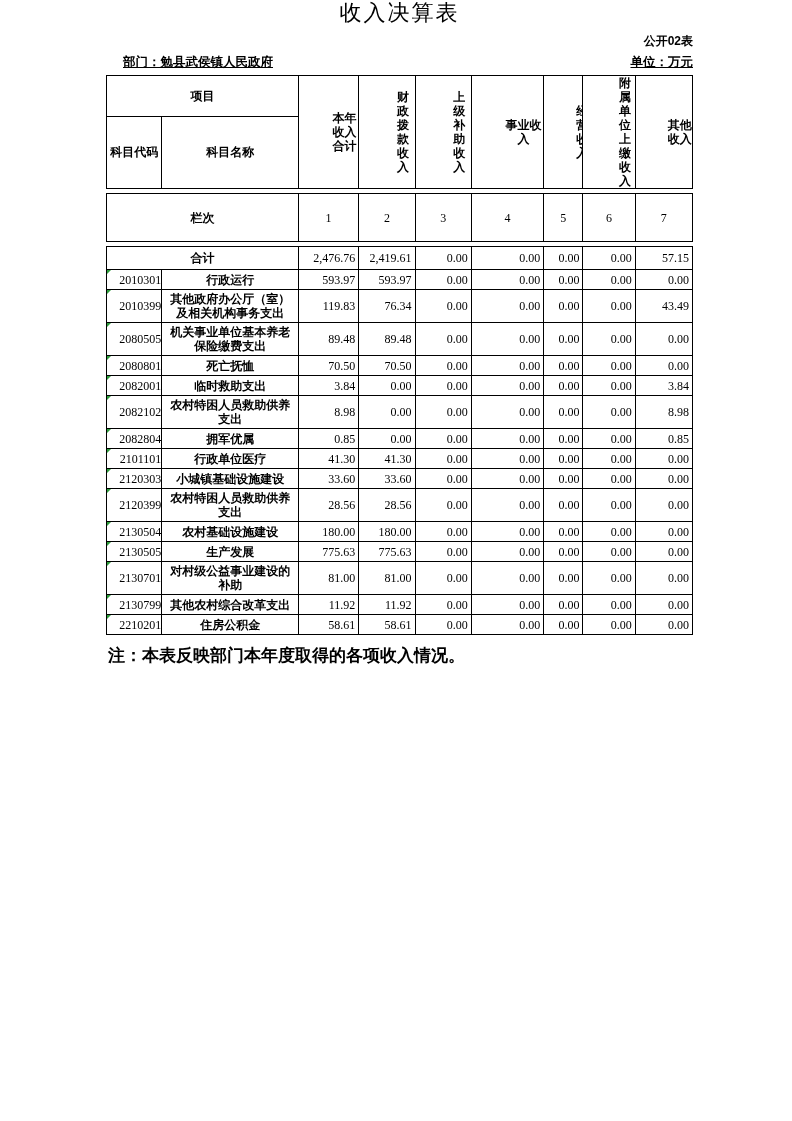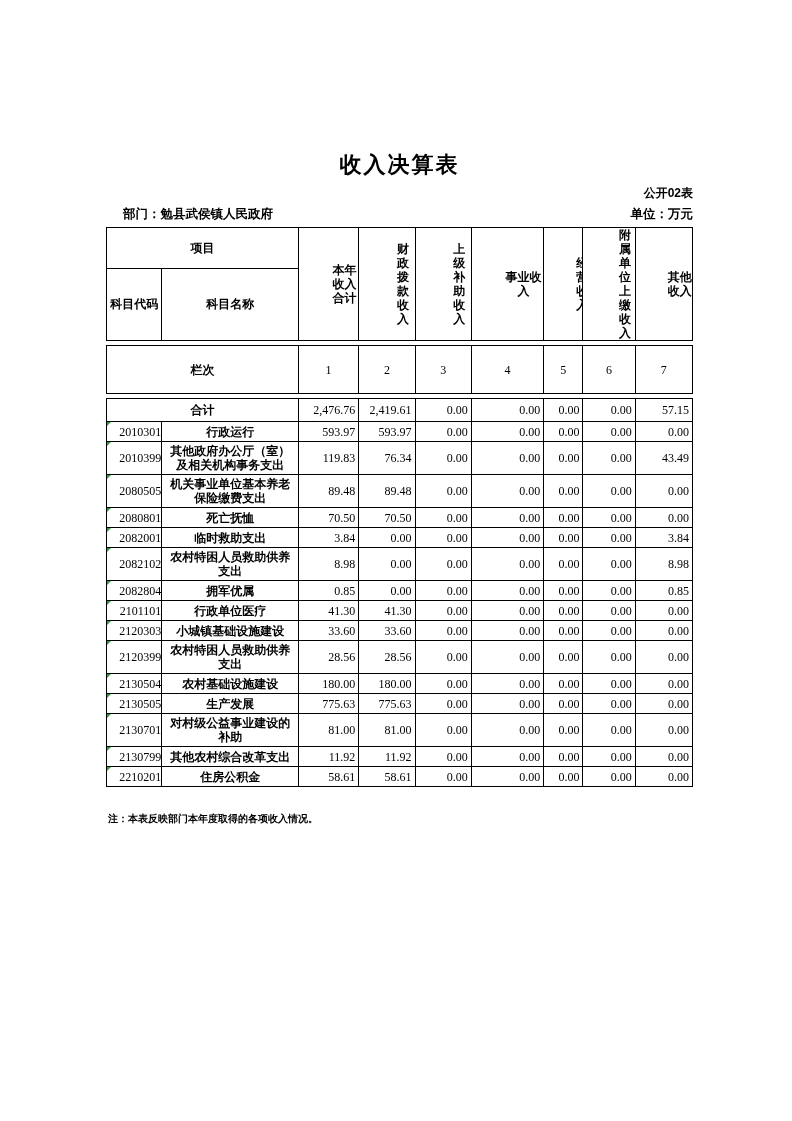--- a/index.html
+++ b/index.html
@@ -13,40 +13,40 @@
   }
   .content {
     position: absolute;
     left: 106px; top: 0;
     width: 587px;
   }
   .ch { font-family: "Liberation Sans", sans-serif; font-weight: 600; }
   .num { font-family: "Liberation Serif", "DejaVu Serif", serif; font-weight: 400; }
 
   .title {
-    margin-top: 152px;
     text-align: center;
     font-size: 22px;
-    font-weight: 700;
+    font-weight: 400;
     letter-spacing: 2px;
     line-height: 26px;
   }
   .meta-right {
     margin-top: 8px;
     text-align: right;
     font-size: 12px;
     line-height: 14px;
   }
   .dept-line {
     margin-top: 7px;
     margin-bottom: 5px;
     display: flex;
     justify-content: space-between;
     font-size: 12.5px;
     line-height: 15px;
+    text-decoration: underline;
   }
   .dept-line .dept { padding-left: 17px; }
 
   table.tbl {
     width: 587px;
     table-layout: fixed;
     border-collapse: collapse;
     border: 1.5px solid #000;
   }
   table.tbl td {
@@ -81,23 +81,23 @@
   td.val-cell { text-align: right; padding-right: 3px; }
   .tri {
     position: absolute;
     left: 0; top: 0;
     width: 0; height: 0;
     border-top: 4px solid #2e9e3c;
     border-right: 4px solid transparent;
   }
 
   .note {
-    margin-top: 25px;
+    margin-top: 14px;
     padding-left: 2px;
-    font-size: 10px;
+    font-size: 17px;
     line-height: 14px;
   }
 </style>
 </head>
 <body>
 
 <div class="content">
 
   <div class="title ch">收入决算表</div>
 

